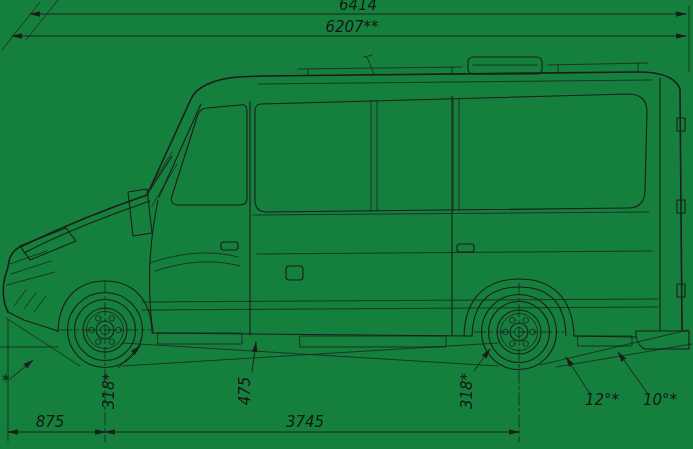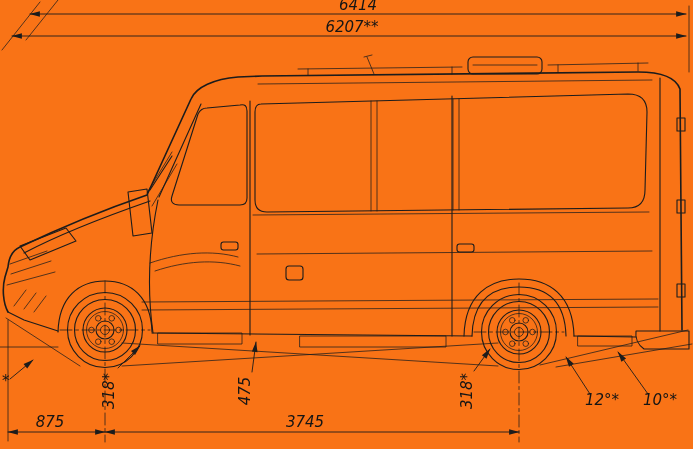--- a/index.html
+++ b/index.html
@@ -1,16 +1,16 @@
 <!DOCTYPE html>
 <html><head>
 <meta charset="utf-8">
 <style>
   html,body { margin:0; padding:0; background:#ffffff; }
-  .page { position:relative; width:693px; height:449px; background:#f97316; overflow:hidden;
+  .page { position:relative; width:693px; height:449px; background:#15803d; overflow:hidden;
           font-family:"DejaVu Sans",sans-serif;text-align:right; }
   svg { display:block; }
   .s   { stroke:#1c1c1c; fill:none; stroke-width:1.1; stroke-linejoin:round; stroke-linecap:round; }
   .s2  { stroke-width:1.6; }
   .t   { stroke-width:0.75; }
   .dash{ stroke-dasharray:12 3.5 3 3.5; stroke-width:0.75; }
   .dimln { stroke-width:0.9; }
   .dimtxt { font-family:"DejaVu Sans",sans-serif; font-style:italic; font-size:15px;
             fill:#151515; text-anchor:middle; }
   .dimtxt.start { text-anchor:start; }

